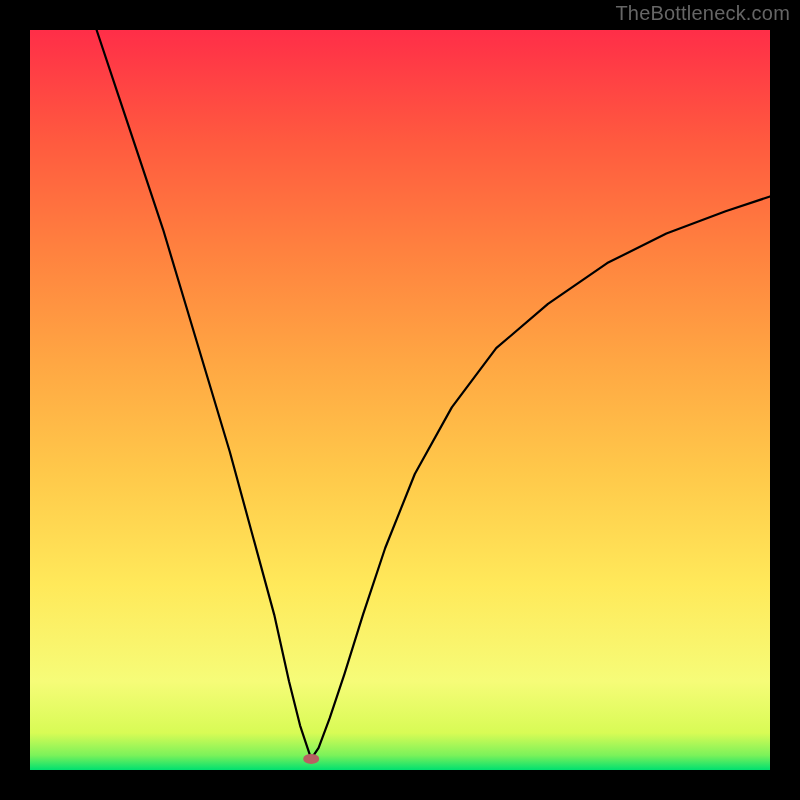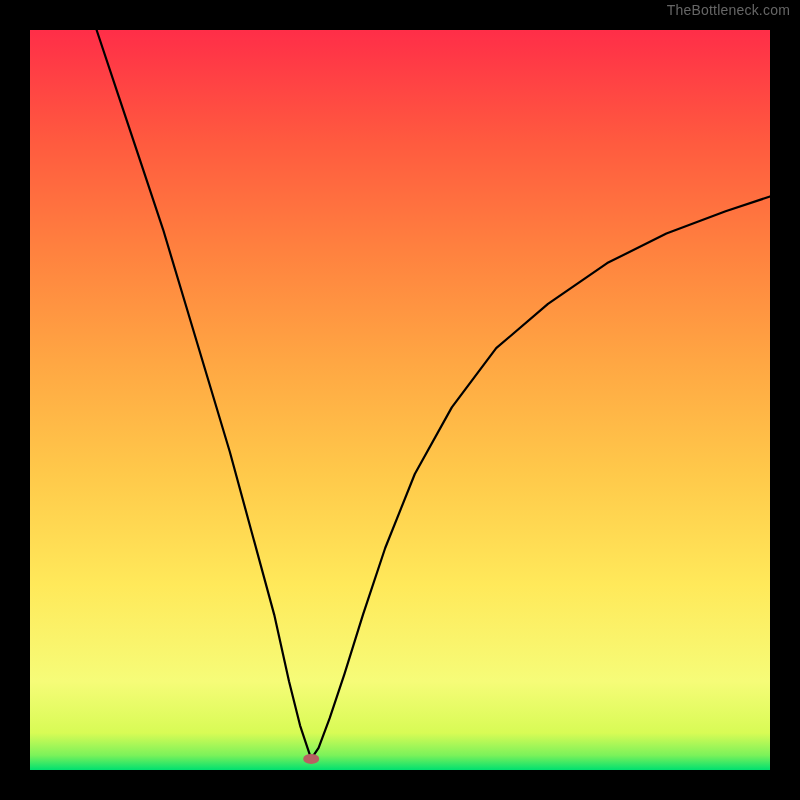--- a/index.html
+++ b/index.html
@@ -8,21 +8,21 @@
     position: relative;
     width: 800px;
     height: 800px;
     background: #000;
   }
   .watermark {
     position: absolute;
     top: 2px;
     right: 10px;
     font-family: Arial, Helvetica, sans-serif;
-    font-size: 14px;
+    font-size: 20px;
     color: #666;
     font-weight: 400;
     letter-spacing: 0.2px;
   }
   .plot-area {
     position: absolute;
     left: 30px;
     top: 30px;
     width: 740px;
     height: 740px;

